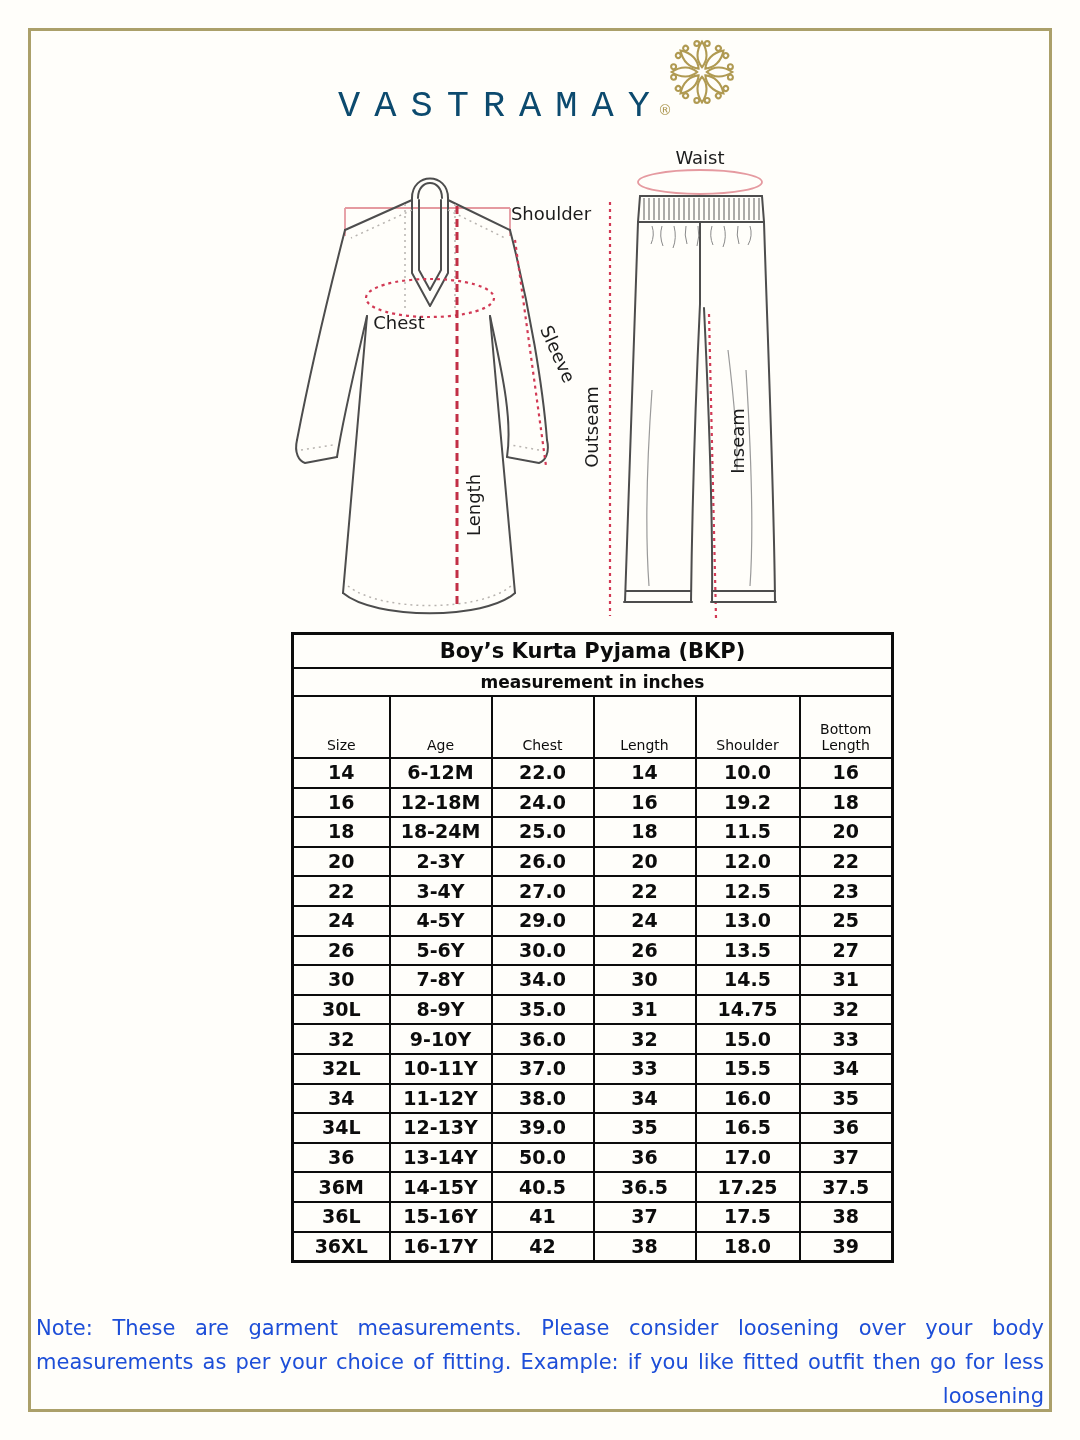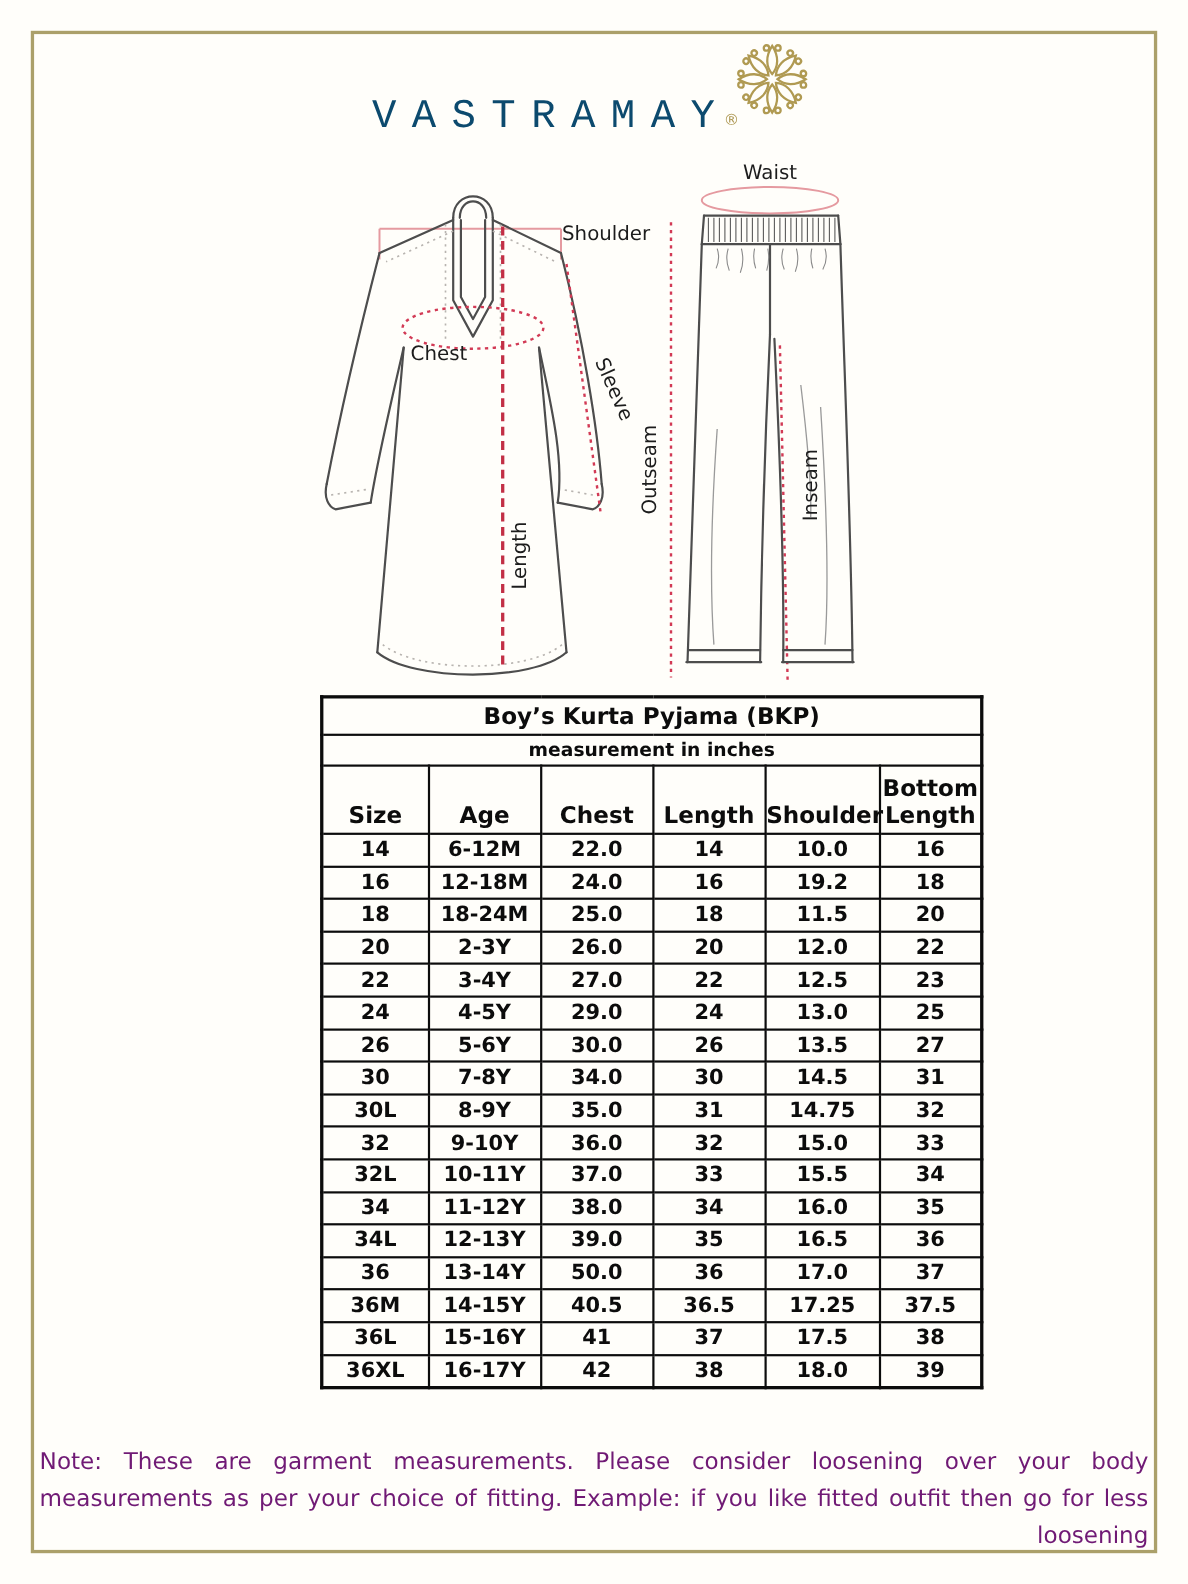--- a/index.html
+++ b/index.html
@@ -59,31 +59,31 @@
     font-family:"DejaVu Sans","Liberation Sans",sans-serif;
     border:3px solid #0c0c0c;
   }
   table.size-table th,table.size-table td{
     border:2px solid #0c0c0c;text-align:center;vertical-align:middle;
     color:#0c0c0c;padding:0;
   }
   th.tbl-title{font-size:21px;font-weight:bold;height:32px;}
   th.tbl-subtitle{font-size:17px;font-weight:bold;height:26px;margin-left:32px;}
   tr.col-head th{
-    font-size:21px;font-weight:bold;height:56px;
+    font-size:14px;font-weight:normal;height:56px;
     vertical-align:bottom;padding-bottom:4px;line-height:1.15;
   }
   table.size-table td{
     font-size:19px;font-weight:bold;height:27.6px;line-height:1;
   }
 
   
   .note-text{
     position:absolute;left:36px;top:1290px;width:1008px;
-    font-size:21px;line-height:34px;color:#701a75;
+    font-size:21px;line-height:34px;color:#1d4ed8;
     text-align:justify;text-align-last:right;
   }
 </style>
 </head>
 <body>
 
 <div class="frame"></div>
 
 <header class="logo-block">
   <span class="logo-text">VASTRAMAY</span>

